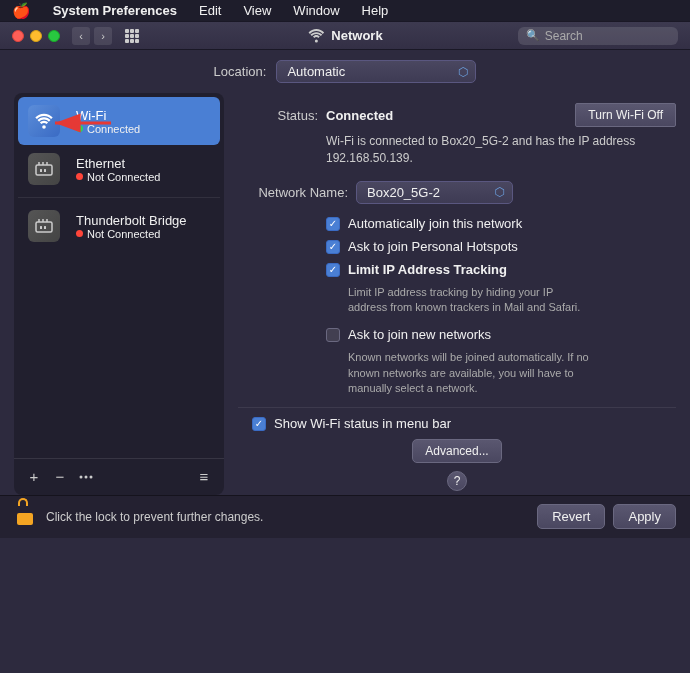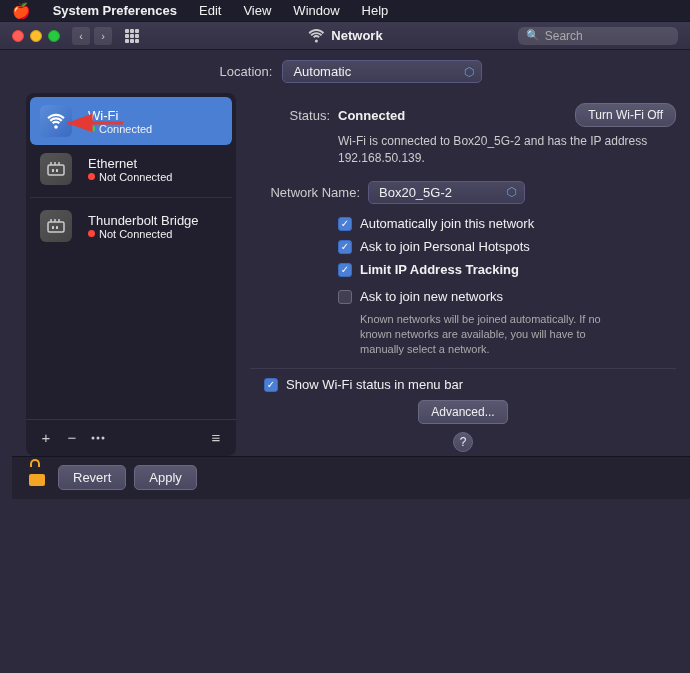--- a/index.html
+++ b/index.html
@@ -120,21 +120,20 @@
     }
     .menubar-item.apple { font-size: 15px; }
     .menubar-item.bold { font-weight: 600; }
 
     
     .content-area {
       display: flex;
       flex-direction: column;
       flex: 1;
       overflow: hidden;
-      padding-left: 12px;
     }
 
     
     .location-bar {
       display: flex;
       align-items: center;
       justify-content: center;
       padding: 10px 20px;
       gap: 10px;
       background: #2d2a3e;
@@ -295,21 +294,21 @@
     .status-value {
       font-size: 13px;
       font-weight: 700;
       color: #f0f0f0;
       margin-right: 12px;
     }
     .turn-wifi-btn {
       margin-left: auto;
       background: linear-gradient(to bottom, #5a5770, #4a4760);
       border: 1px solid #6a6880;
-      border-radius: 10px;
+      border-radius: 2px;
       padding: 4px 12px;
       color: #f0f0f0;
       font-size: 12px;
       cursor: pointer;
     }
 
     .status-description {
       font-size: 12px;
       color: #ccc;
       margin-left: 88px;
@@ -717,20 +716,21 @@
           </div>
           <span class="checkbox-label">Ask to join Personal Hotspots</span>
         </div>
 
         <div class="checkbox-row">
           <div class="checkbox-check">
             <span class="checkbox-checkmark">✓</span>
           </div>
           <span class="checkbox-label bold">Limit IP Address Tracking</span>
         </div>
+        <div class="checkbox-sublabel">Limit IP address tracking by hiding your IP<br>address from known trackers in Mail and Safari.</div>
 
         <div class="checkbox-row" style="margin-top:4px">
           <div class="checkbox-check unchecked">
             <span class="checkbox-checkmark"></span>
           </div>
           <span class="checkbox-label">Ask to join new networks</span>
         </div>
         <div class="checkbox-sublabel">Known networks will be joined automatically. If no<br>known networks are available, you will have to<br>manually select a network.</div>
       </div>
 
@@ -750,18 +750,19 @@
     </div>
   </div>
 
   <div class="footer-bar">
     <div class="lock-icon-wrap">
       <div style="position:relative;display:inline-block;">
         <div class="lock-shackle"></div>
         <div class="lock-body"></div>
       </div>
     </div>
+    <span class="footer-text">Click the lock to prevent further changes.</span>
     <div class="footer-btns">
       <button class="revert-btn">Revert</button>
       <button class="apply-btn">Apply</button>
     </div>
   </div>
 </div>
 
 </body></html>

